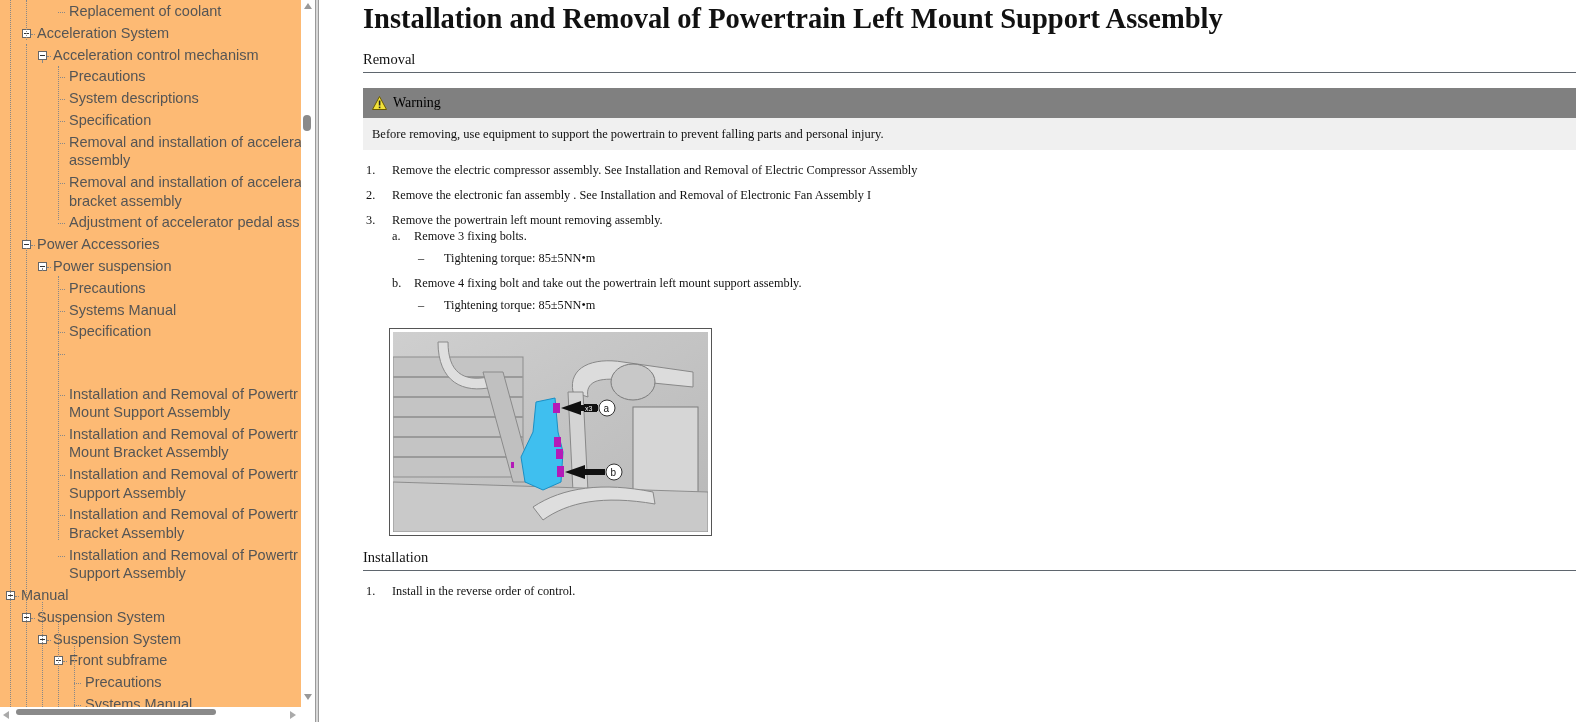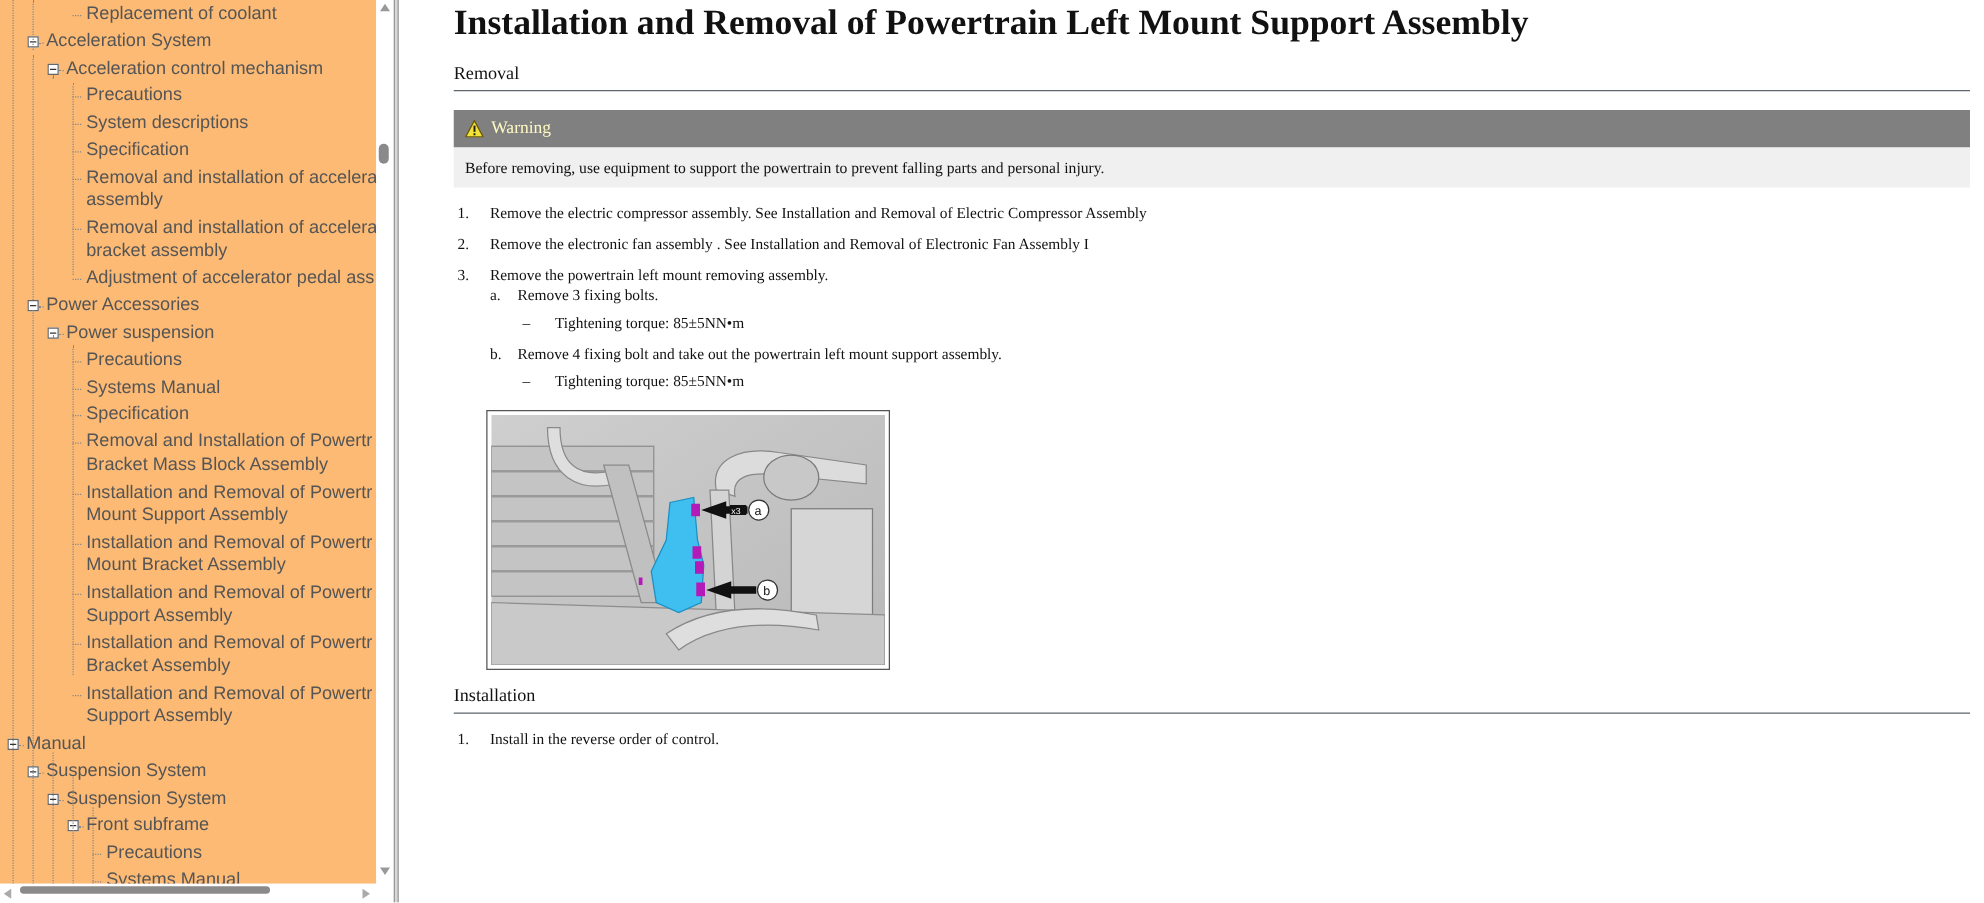--- a/index.html
+++ b/index.html
@@ -16,21 +16,21 @@
   #vscroll .arrow-down { position:absolute; left:3px; top:694px; width:0; height:0; border-left:4px solid transparent; border-right:4px solid transparent; border-top:6px solid #999; }
   #vscroll .thumb { position:absolute; left:2px; top:115px; width:8px; height:16px; background:#8a8a8a; border-radius:4px; }
   #hscroll { position:absolute; left:0; top:707px; width:301px; height:15px; background:#fff; }
   #hscroll .arrow-left { position:absolute; left:3px; top:4px; width:0; height:0; border-top:4px solid transparent; border-bottom:4px solid transparent; border-right:6px solid #aaa; }
   #hscroll .arrow-right { position:absolute; left:290px; top:4px; width:0; height:0; border-top:4px solid transparent; border-bottom:4px solid transparent; border-left:6px solid #aaa; }
   #hscroll .thumb { position:absolute; left:16px; top:2px; width:200px; height:6px; background:#8a8a8a; border-radius:3px; }
   #splitter { position:absolute; left:315px; top:0; width:4px; height:722px; background:#d8d8d8; border-left:1px solid #9a9a9a; border-right:1px solid #9a9a9a; box-sizing:border-box; }
   #content { position:absolute; left:363px; top:0; width:1213px; font-family:"Liberation Serif", serif; color:#111; }
   #content h1 { position:absolute; left:0; top:3px; margin:0; font-size:28.5px; font-weight:bold; white-space:nowrap; }
   .section-title { position:absolute; left:0; width:1213px; font-size:14.5px; border-bottom:1px solid #5f666e; padding-bottom:4px; }
-  #warn-head { position:absolute; left:0; top:88px; width:1213px; height:30px; background:#808080; font-size:14px; color:#fef9c3; }
+  #warn-head { position:absolute; left:0; top:88px; width:1213px; height:30px; background:#808080; font-size:14px; color:#000000; }
   #warn-head .warn-icon { position:absolute; left:9px; top:8px; }
   #warn-head .warn-label { position:absolute; left:30px; top:7px; }
   #warn-body { position:absolute; left:0; top:118px; width:1213px; height:32px; background:#f0f0f0; font-size:12.5px; }
   #warn-body span { position:absolute; left:9px; top:9px; }
   .step { position:absolute; font-size:12.3px; white-space:nowrap; }
   .step .num { position:absolute; left:0; }
   .step .txt { position:absolute; left:26px; }
   .sub .num { left:0; }
   .sub .txt { left:22px; }
   #figure { position:absolute; left:26px; top:328px; width:323px; height:208px; border:1px solid #555; box-sizing:border-box; background:#fff; }
@@ -65,21 +65,20 @@
     <div class="hline" style="left: 31px; width: 4px; top: 245.2px;"></div>
     <div class="tree-row" style="top: 257px; left: 53px;"><span class="lbl">Power suspension</span></div>
     <div class="expander" style="left: 38px; top: 262px;"></div>
     <div class="hline" style="left: 47px; width: 4px; top: 267px;"></div>
     <div class="tree-row" style="top: 278.8px; left: 69px;"><span class="lbl">Precautions</span></div>
     <div class="hline" style="left: 58px; top: 288.8px;"></div>
     <div class="tree-row" style="top: 300.6px; left: 69px;"><span class="lbl">Systems Manual</span></div>
     <div class="hline" style="left: 58px; top: 310.6px;"></div>
     <div class="tree-row" style="top: 322.4px; left: 69px;"><span class="lbl">Specification</span></div>
     <div class="hline" style="left: 58px; top: 332.4px;"></div>
-    <div class="tree-row" style="top: 344.2px; left: 69px;"><span class="lbl">Removal and Installation of Powertr</span><br><span class="lbl">Bracket Mass Block Assembly</span></div>
     <div class="hline" style="left: 58px; top: 354.2px;"></div>
     <div class="tree-row" style="top: 384.5px; left: 69px;"><span class="lbl">Installation and Removal of Powertr</span><br><span class="lbl">Mount Support Assembly</span></div>
     <div class="hline" style="left: 58px; top: 394.5px;"></div>
     <div class="tree-row" style="top: 424.8px; left: 69px;"><span class="lbl">Installation and Removal of Powertr</span><br><span class="lbl">Mount Bracket Assembly</span></div>
     <div class="hline" style="left: 58px; top: 434.8px;"></div>
     <div class="tree-row" style="top: 465.1px; left: 69px;"><span class="lbl">Installation and Removal of Powertr</span><br><span class="lbl">Support Assembly</span></div>
     <div class="hline" style="left: 58px; top: 475.1px;"></div>
     <div class="tree-row" style="top: 505.4px; left: 69px;"><span class="lbl">Installation and Removal of Powertr</span><br><span class="lbl">Bracket Assembly</span></div>
     <div class="hline" style="left: 58px; top: 515.4px;"></div>
     <div class="tree-row" style="top: 545.7px; left: 69px;"><span class="lbl">Installation and Removal of Powertr</span><br><span class="lbl">Support Assembly</span></div>

